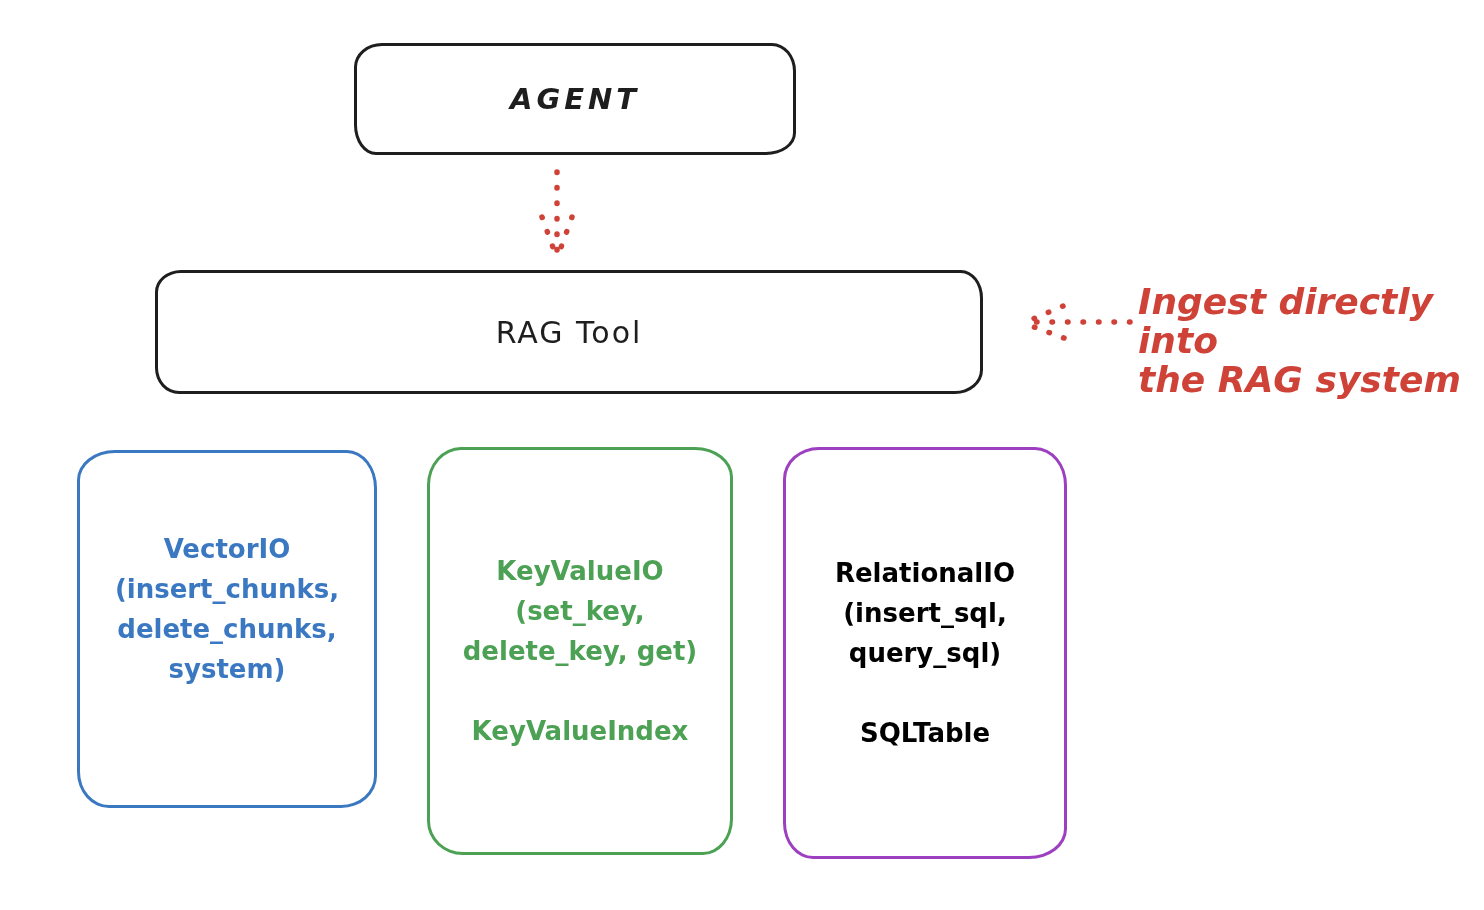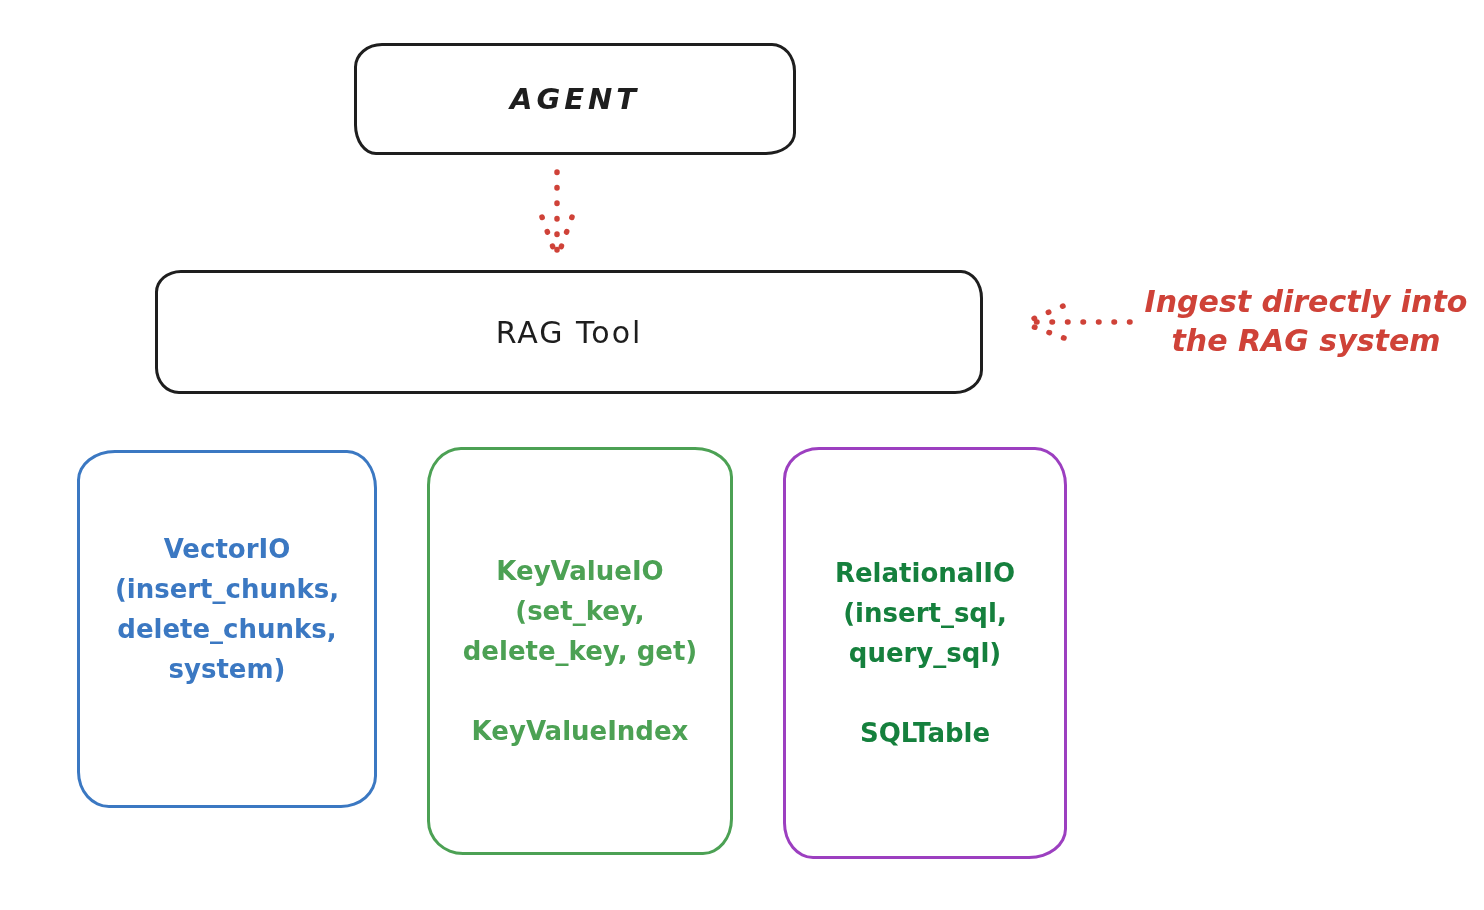--- a/index.html
+++ b/index.html
@@ -79,22 +79,21 @@
     width: 284px; height: 412px;
     border-radius: 36px 32px 38px 30px / 32px 38px 30px 36px;
   }
   .line-spacer {
     height: 40px;
   }
   .annotation {
     position: absolute;
     left: 1138px; top: 282px;
     width: 336px;
-    text-align: center;
-    font-size: 30px;
+    font-size: 36px;
     font-weight: bold;
     line-height: 39px;
     font-style: italic;
   }
 </style>
 </head>
 <body>
 
 <div class="canvas">
 
@@ -133,21 +132,21 @@
   </div>
 
   <div class="node storage-node storage-keyvalue" style="border-color: rgb(76, 161, 84); color: rgb(76, 161, 84);">
     <div>KeyValueIO</div>
     <div>(set_key,</div>
     <div>delete_key, get)</div>
     <div class="line-spacer"></div>
     <div>KeyValueIndex</div>
   </div>
 
-  <div class="node storage-node storage-relational" style="border-color: rgb(156, 63, 192); color: #15803d;">
+  <div class="node storage-node storage-relational" style="border-color: rgb(156, 63, 192); color: #000000;">
     <div>RelationalIO</div>
     <div>(insert_sql,</div>
     <div>query_sql)</div>
     <div class="line-spacer"></div>
     <div>SQLTable</div>
   </div>
 
 </div>
 
 </body></html>

